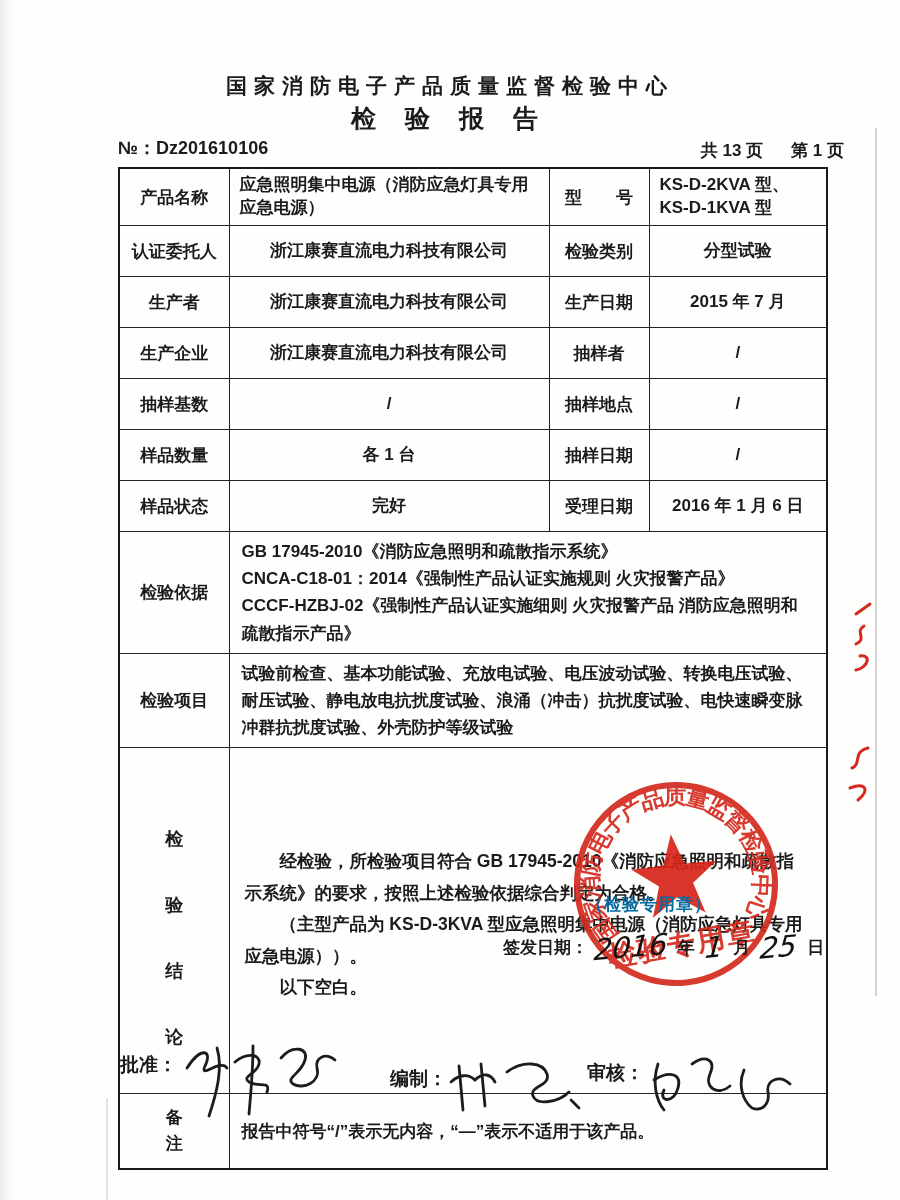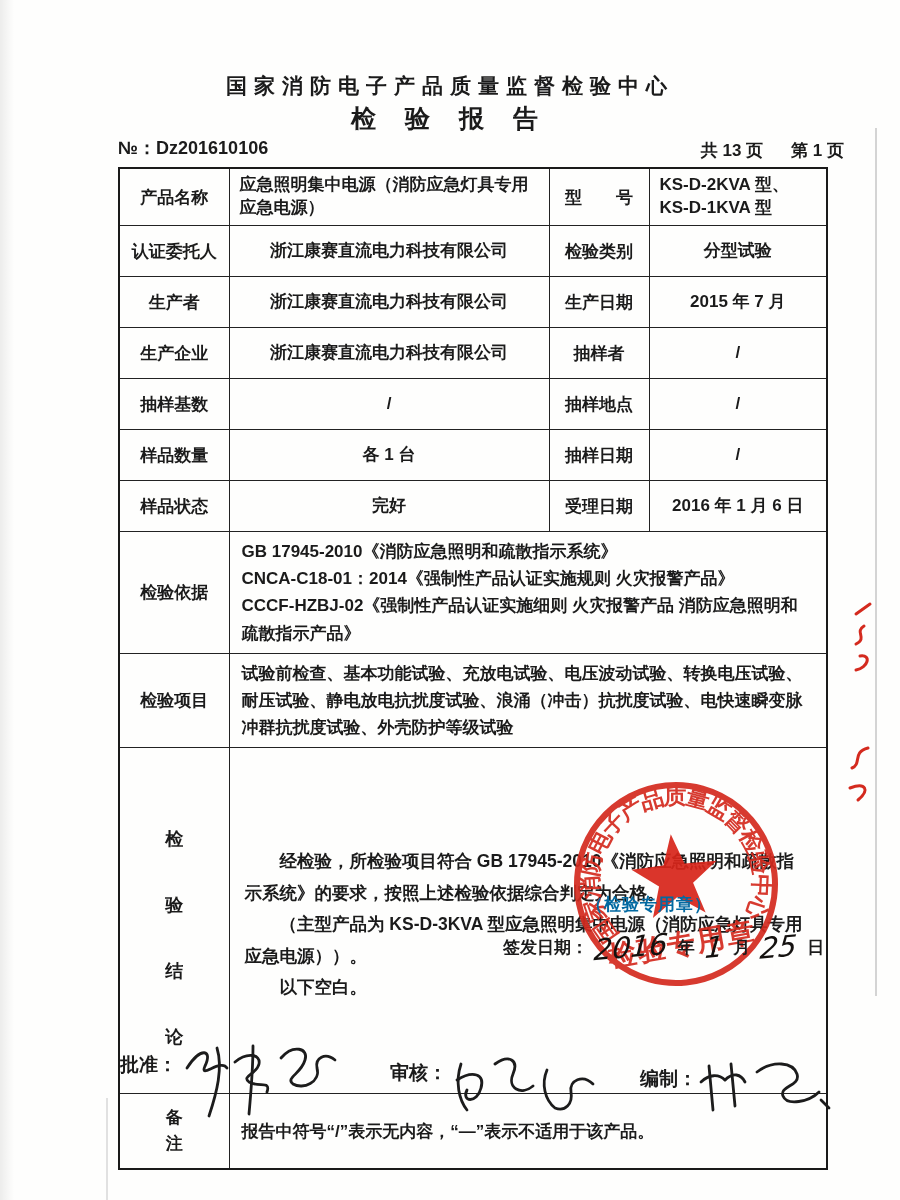--- a/index.html
+++ b/index.html
@@ -212,44 +212,44 @@
       <svg class="sig-svg" width="170" height="80" viewBox="0 0 170 80">
         <g fill="none" stroke="#1c1c1c" stroke-width="2.8" stroke-linecap="round">
           <path d="M10 30 C 24 8, 36 12, 28 28 C 22 42, 44 20, 50 30"></path>
           <path d="M40 10 C 46 30, 40 54, 32 78"></path>
           <path d="M58 24 C 70 14, 84 16, 82 26 C 80 36, 64 38, 72 44 C 82 50, 94 42, 90 54"></path>
           <path d="M76 8 C 76 30, 74 54, 72 76"></path>
           <path d="M104 20 C 116 6, 132 10, 128 22 C 124 36, 108 40, 116 46 C 126 52, 144 44, 140 30 C 138 20, 148 14, 158 22"></path>
         </g>
       </svg>
     </div>
-    <div class="sig-group" style="width:250px">
-      <span class="sig-label">审核：</span>
-      <svg class="sig-svg" width="150" height="72" viewBox="0 0 150 72">
-        <g fill="none" stroke="#1c1c1c" stroke-width="2.8" stroke-linecap="round">
-          <path d="M14 18 C 8 36, 12 54, 20 64"></path>
-          <path d="M10 34 C 26 24, 38 28, 34 42 C 30 58, 14 56, 20 44"></path>
-          <path d="M48 18 C 62 8, 72 14, 66 28 C 60 42, 74 50, 86 40"></path>
-          <path d="M100 24 C 94 38, 98 54, 108 62 C 118 66, 126 58, 124 46 C 122 34, 136 28, 146 38"></path>
-        </g>
-      </svg>
-    </div>
     <div class="sig-group">
       <span class="sig-label">编制：</span>
       <svg class="sig-svg" width="140" height="66" viewBox="0 0 140 66">
         <g fill="none" stroke="#1c1c1c" stroke-width="2.8" stroke-linecap="round">
           <path d="M12 14 L16 58"></path>
           <path d="M4 30 C 12 22, 22 22, 28 28"></path>
           <path d="M34 12 L38 54"></path>
           <path d="M28 28 C 36 20, 44 22, 48 30"></path>
           <path d="M60 20 C 76 8, 96 10, 100 22 C 104 34, 82 34, 86 44 C 90 54, 112 50, 122 40"></path>
           <path d="M124 48 l8 8"></path>
         </g>
       </svg>
     </div>
+    <div class="sig-group" style="width:250px">
+      <span class="sig-label">审核：</span>
+      <svg class="sig-svg" width="150" height="72" viewBox="0 0 150 72">
+        <g fill="none" stroke="#1c1c1c" stroke-width="2.8" stroke-linecap="round">
+          <path d="M14 18 C 8 36, 12 54, 20 64"></path>
+          <path d="M10 34 C 26 24, 38 28, 34 42 C 30 58, 14 56, 20 44"></path>
+          <path d="M48 18 C 62 8, 72 14, 66 28 C 60 42, 74 50, 86 40"></path>
+          <path d="M100 24 C 94 38, 98 54, 108 62 C 118 66, 126 58, 124 46 C 122 34, 136 28, 146 38"></path>
+        </g>
+      </svg>
+    </div>
   </div>
 
   <svg class="red-mark" style="left:840px; top:598px;" width="36" height="120" viewBox="0 0 36 120">
     <g fill="none" stroke="#d42a1e" stroke-width="3" stroke-linecap="round">
       <path d="M30 6 l-14 10"></path>
       <path d="M24 28 c -10 6, 4 12, -8 18"></path>
       <path d="M20 58 c 12 -2, 8 12, -4 14"></path>
     </g>
   </svg>
   <svg class="red-mark" style="left:842px; top:740px;" width="34" height="80" viewBox="0 0 34 80">

